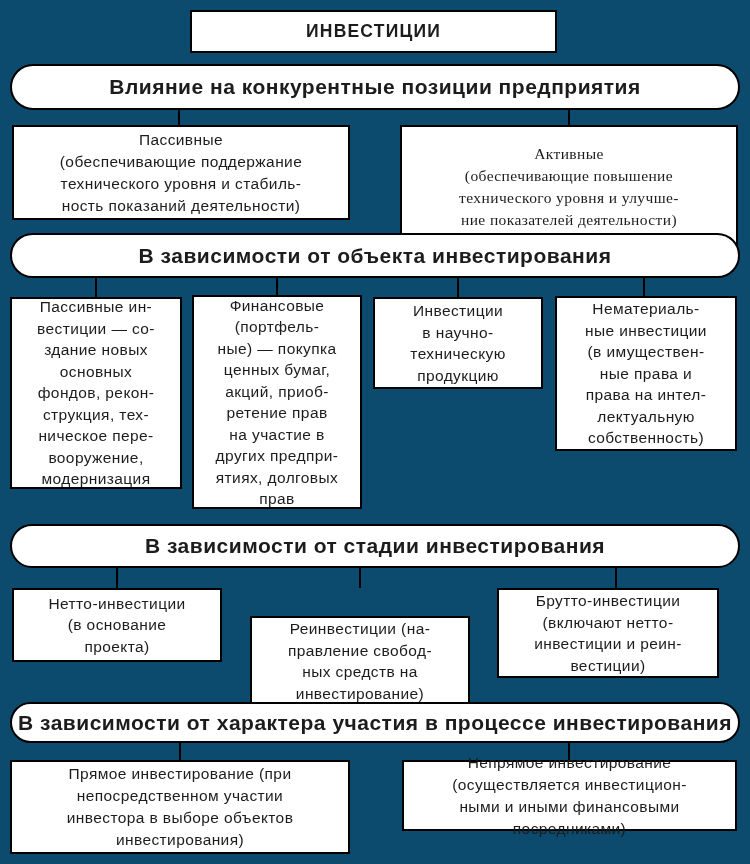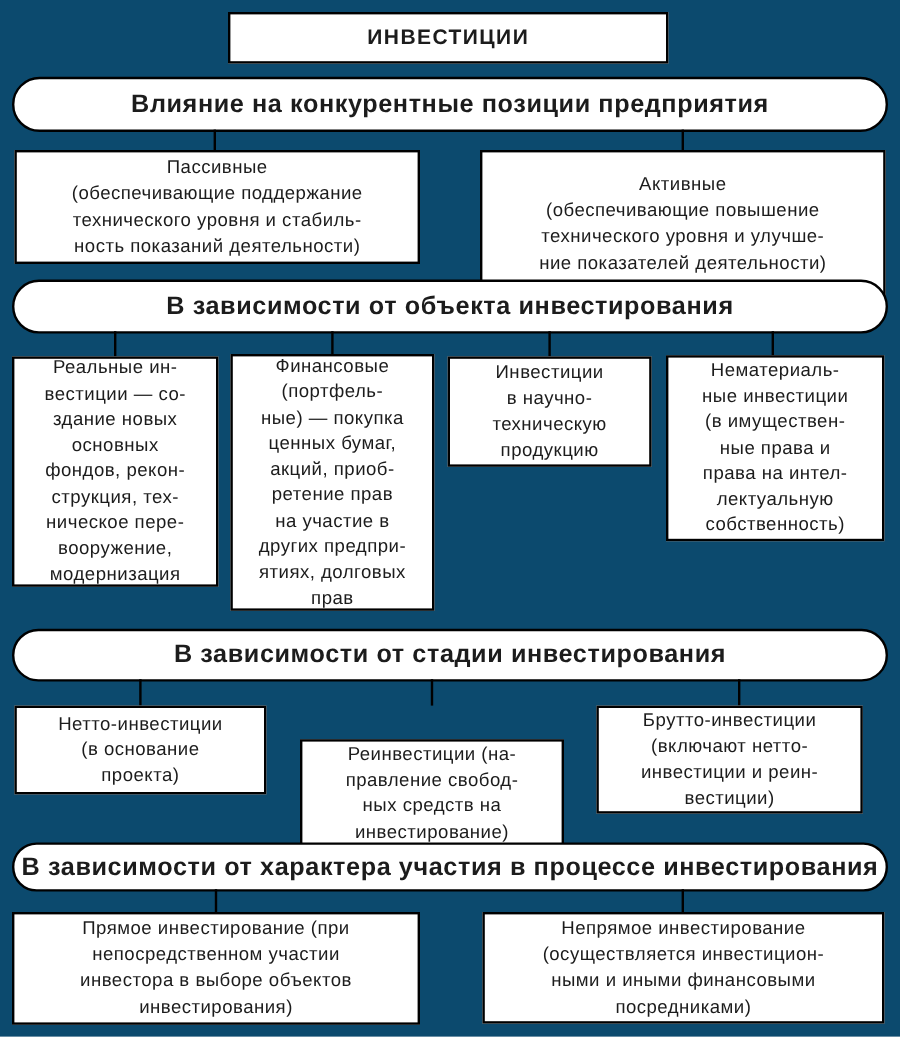--- a/index.html
+++ b/index.html
@@ -62,36 +62,36 @@
     <div class="hdr">Влияние на конкурентные позиции предприятия</div>
   </div>
   <div class="vline" style="left:178px; top:108px; height:19px;"></div>
   <div class="vline" style="left:568px; top:108px; height:19px;"></div>
   <div class="node rect row1" style="left:12px; top:125px; width:338px; height:95px;">
     <div class="txt">Пассивные
 (обеспечивающие поддержание
 технического уровня и стабиль-
 ность показаний деятельности)</div>
   </div>
-  <div class="node rect row1" style="left:400px; top:125px; width:338px; height:123px;">
+  <div class="node rect row1" style="left:400px; top:125px; width:338px; height:123px;font-family:Liberation Serif, serif;">
     <div class="txt">Активные
 (обеспечивающие повышение
 технического уровня и улучше-
 ние показателей деятельности)</div>
   </div>
 
   <div class="node pill" style="left:10px; top:233px; width:730px; height:45px;">
     <div class="hdr">В зависимости от объекта инвестирования</div>
   </div>
   <div class="vline" style="left:95px;  top:276px; height:21px;"></div>
   <div class="vline" style="left:276px; top:276px; height:21px;"></div>
   <div class="vline" style="left:457px; top:276px; height:21px;"></div>
   <div class="vline" style="left:643px; top:276px; height:21px;"></div>
   <div class="node rect" style="left:10px; top:297px; width:172px; height:192px;">
-    <div class="txt">Реальные ин-
+    <div class="txt">Пассивные ин-
 вестиции — со-
 здание новых
 основных
 фондов, рекон-
 струкция, тех-
 ническое пере-
 вооружение,
 модернизация</div>
   </div>
   <div class="node rect" style="left:192px; top:295px; width:170px; height:214px;">
@@ -150,20 +150,20 @@
     <div class="hdr">В зависимости от характера участия в процессе инвестирования</div>
   </div>
   <div class="vline" style="left:179px; top:741px; height:19px;"></div>
   <div class="vline" style="left:568px; top:741px; height:19px;"></div>
   <div class="node rect row4" style="left:10px; top:760px; width:340px; height:94px;">
     <div class="txt">Прямое инвестирование (при
 непосредственном участии
 инвестора в выборе объектов
 инвестирования)</div>
   </div>
-  <div class="node rect row4" style="left:402px; top:760px; width:335px; height:93px;">
+  <div class="node rect row4" style="left:402px; top:760px; width:335px; height:71px;">
     <div class="txt">Непрямое инвестирование
 (осуществляется инвестицион-
 ными и иными финансовыми
 посредниками)</div>
   </div>
 
 </div>
 
 </body></html>

